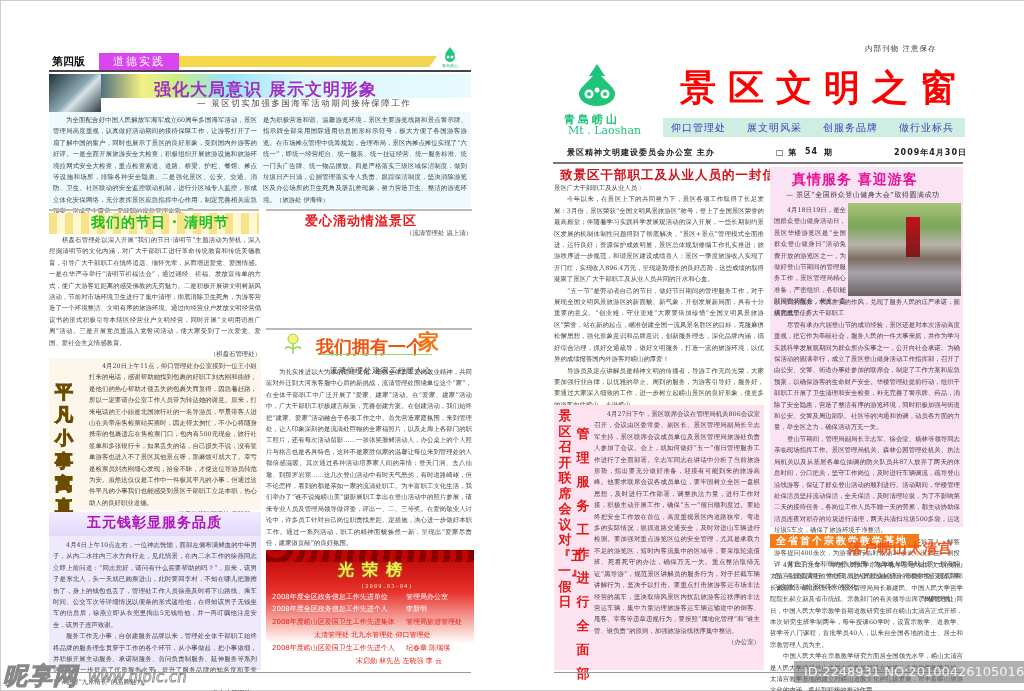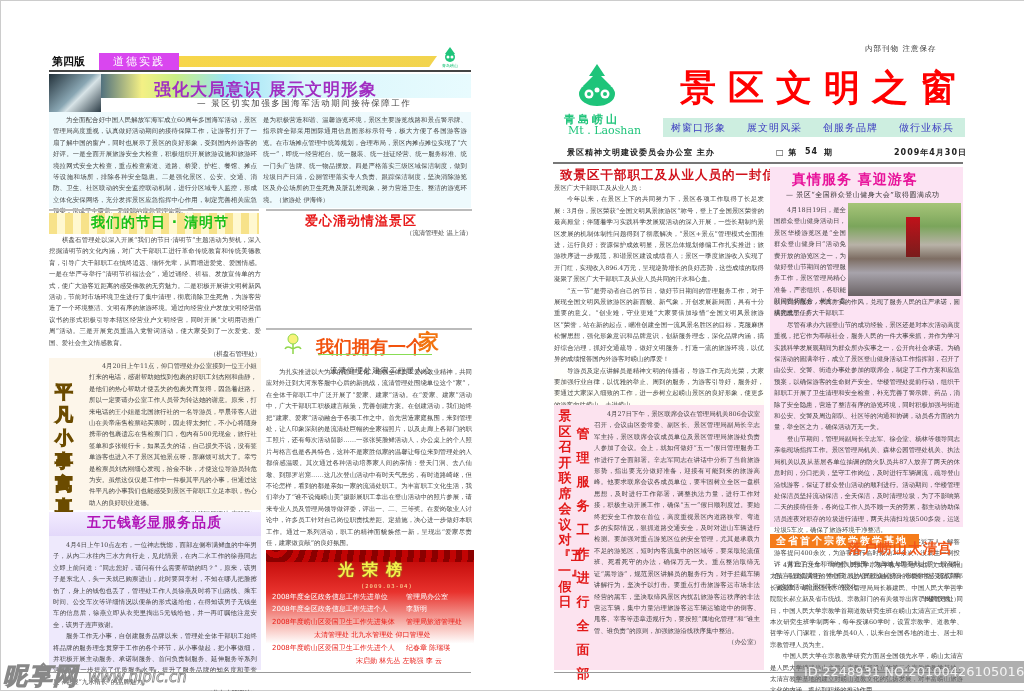--- a/index.html
+++ b/index.html
@@ -194,21 +194,21 @@
       <circle cx="38" cy="32" r="4.5" fill="#fff"></circle>
       <circle cx="22" cy="32" r="2" fill="#1ec47a"></circle>
       <circle cx="38" cy="32" r="2" fill="#1ec47a"></circle>
       <circle cx="30" cy="28" r="2.5" fill="#fff"></circle>
     </svg>
 </div>
 <div class="abs logo-cn">青島崂山</div>
 <div class="abs logo-en">Mt . Laoshan</div>
 <div class="abs mast">景区文明之窗</div>
 <div class="abs slogan">
-  <span style="left:8px">树窗口形象</span>
+  <span style="left:8px">仰口管理处</span>
   <span style="left:84px">展文明风采</span>
   <span style="left:160px">创服务品牌</span>
   <span style="left:236px">做行业标兵</span>
 </div>
 <div class="abs info" style="left:567px">景区精神文明建设委员会办公室   主办</div>
 <div class="abs info" style="left:776px">□ 第</div>
 <div class="abs info" style="left:805px">54</div>
 <div class="abs info" style="left:824px">期</div>
 <div class="abs info" style="left:894px">2009年4月30日</div>
 <div class="abs hline"></div>

